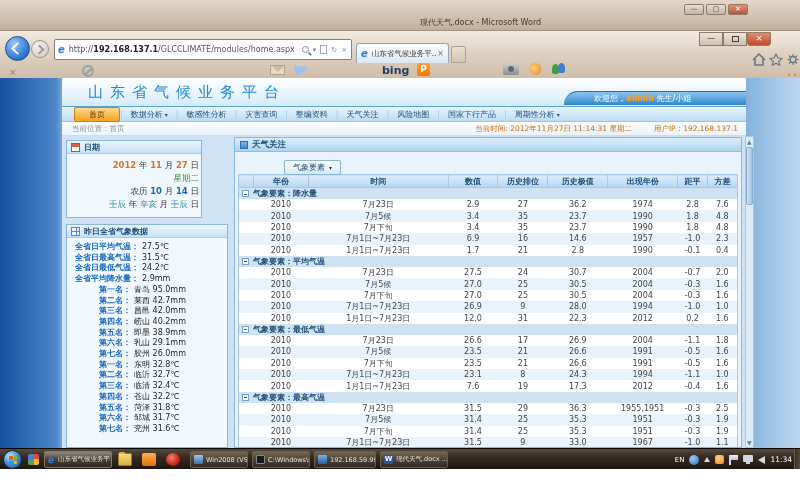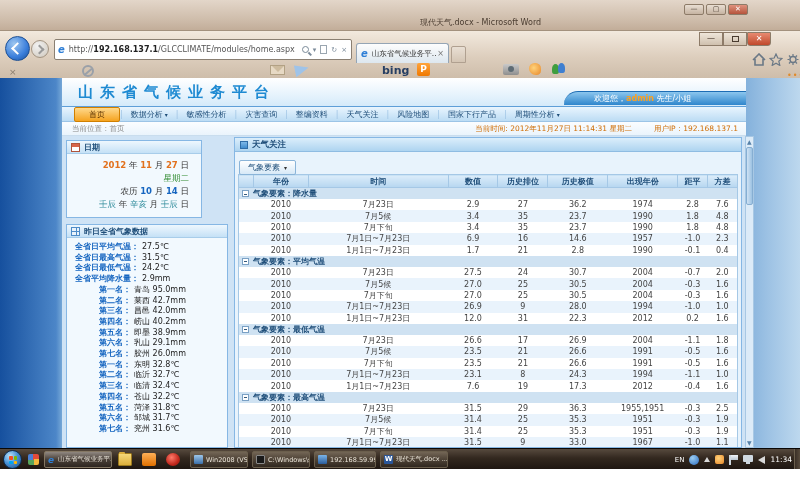--- a/index.html
+++ b/index.html
@@ -64,21 +64,21 @@
   .star-ic{left:769px;}
   .gear-ic{left:786px;}
   .dots{position:absolute;left:787px;top:40px;font-size:8px;color:#e08a2a;letter-spacing:1px;}
 
   
   .page{position:absolute;top:78px;left:0;right:0;height:370px;overflow:hidden;
     background:linear-gradient(90deg,#16追4e9c,#16509e 0%,#4c86c8 7%,#79aad8 7.8%,#79aad8 92%,#9dc2e4 96%,#bdd8ee 100%);
     background:linear-gradient(90deg,#16509e 0%,#4c86c8 7%,#79aad8 7.8%,#79aad8 92%,#9dc2e4 96%,#bdd8ee 100%);}
   .site{position:absolute;left:62px;top:0;width:684px;height:370px;background:#cfe3f5;}
   .banner{position:absolute;left:0;top:0;width:100%;height:28px;background:linear-gradient(180deg,#ffffff,#e2f1fc 70%,#d4eafa);}
-  .site-title{position:absolute;left:16px;top:5px;font-size:15px;font-weight:bold;color:#1e8ad2;letter-spacing:7px;white-space:nowrap;text-align:right;}
+  .site-title{position:absolute;left:26px;top:5px;font-size:15px;font-weight:normal;color:#1e8ad2;letter-spacing:7px;white-space:nowrap;text-align:right;}
   .welcome{position:absolute;right:0;top:13px;width:182px;height:14px;
     background:linear-gradient(180deg,#8cc6ee,#2f86cc);border-top-left-radius:14px;border-top:1px solid #1d6db4;
     font-size:8px;line-height:14px;color:#fff;padding-left:30px;white-space:nowrap;}
   .welcome .user{color:#ffa11d;font-weight:bold;}
   .navbar{position:absolute;left:0;top:28px;width:100%;height:16px;
     background:linear-gradient(180deg,#e9f5fe,#bcdcf4);border-top:1px solid #5e9fd8;border-bottom:1px solid #9cc4e6;
     display:flex;align-items:center;padding-left:12px;}
   .nav-item{font-size:8px;color:#1f4e79;padding:1px 8px;white-space:nowrap;cursor:default;}
   .nav-item.active{background:linear-gradient(180deg,#ffd98c,#f5a31f);border:1px solid #d07f00;border-radius:2px;color:#5c3200;font-weight:normal;padding:1px 14px;}
   .nav-arrow{font-size:6px;margin-left:2px;}
@@ -94,21 +94,21 @@
   
   .panel{background:#f2f9fe;border:1px solid #86b7e4;}
   .panel-head{height:13px;background:linear-gradient(180deg,#eef7fe,#c5e1f6);border-bottom:1px solid #a8cdea;
     display:flex;align-items:center;padding-left:4px;font-size:8px;font-weight:bold;color:#1f4e79;}
   .cal-ic{width:9px;height:9px;background:#fff;border:1px solid #b0543c;margin-right:4px;position:relative;}
   .cal-ic::before{content:"";position:absolute;left:0;top:0;right:0;height:3px;background:#d8654a;}
   .grid-ic{width:9px;height:9px;background:#eaf3fb;border:1px solid #4f8cc8;margin-right:4px;position:relative;}
   .grid-ic::before{content:"";position:absolute;left:0;top:3px;right:0;height:1px;background:#4f8cc8;}
   .grid-ic::after{content:"";position:absolute;left:4px;top:0;bottom:0;width:1px;background:#4f8cc8;}
   .sb-date{position:absolute;left:4px;top:4px;width:136px;height:78px;}
-  .date-body{padding:5px 12px 0 0;text-align:right;font-size:8.5px;line-height:13px;color:#333;}
+  .date-body{padding:5px 2px 0 0;text-align:right;font-size:8.5px;line-height:13px;color:#333;}
   .d-num{color:#e2711d;font-weight:bold;}
   .d-week{color:#2e8b2e;}
   .d-lunar{color:#1565c0;font-weight:bold;}
   .d-gz{color:#2e8b9a;}
   .sb-wx{position:absolute;left:4px;top:88px;width:162px;height:224px;overflow:hidden;}
   .wx-body{padding:4px 0 0 8px;font-size:8px;line-height:10.7px;white-space:nowrap;}
   .stat-label{color:#1565c0;font-weight:bold;}
   .stat-value{color:#222;margin-left:3px;}
   .rank-title{color:#1565c0;font-weight:bold;}
   .rank-line{padding-left:24px;}
@@ -116,21 +116,21 @@
   .rank-text{color:#222;margin-left:3px;}
 
   
   .main-panel{position:absolute;left:172px;top:1px;width:508px;height:311px;background:#e8f3fc;border:1px solid #86b7e4;overflow:hidden;}
   .main-head{height:14px;background:linear-gradient(180deg,#dbeefb,#aed4f0);border-bottom:1px solid #8fbce2;
     display:flex;align-items:center;padding-left:5px;font-size:8.5px;font-weight:bold;color:#1f4e79;}
   .mp-ic{width:8px;height:8px;background:linear-gradient(#7db8e8,#3f8cce);border:1px solid #2f6da8;margin-right:4px;}
   .toolbar{height:22px;padding:3px 4px;}
   .elem-btn{display:inline-flex;align-items:center;height:15px;padding:0 8px;
     background:linear-gradient(180deg,#ffffff,#d7e9f7);border:1px solid #8ab4d8;border-radius:2px;
-    font-size:8px;color:#1f4e79;}
+    font-size:8px;color:#1f4e79;margin-left:45px;}
   .elem-btn .caret{font-size:6px;margin-left:4px;color:#333;}
   .wx-table{width:500px;margin-left:3px;border-collapse:collapse;table-layout:fixed;background:#fff;border:1px solid #a5c8e6;}
   .wx-table th{height:13px;background:linear-gradient(180deg,#dcedfa,#b6d6f0);border:1px solid #a5c8e6;
     font-size:8px;font-weight:bold;color:#1f4e79;padding:0;}
   .wx-table td{height:11.4px;font-size:8px;color:#444;text-align:center;padding:0;white-space:nowrap;overflow:hidden;}
   .wx-table tr.alt td{background:#e9f3fc;}
   .wx-table tr.grp td{height:10px;background:#cfe2f2;text-align:left;color:#1f4e79;font-weight:bold;font-size:8px;padding-left:3px;}
   .expander{display:inline-block;width:7px;height:7px;background:#fff;border:1px solid #7aa0c4;position:relative;vertical-align:-1px;margin-right:4px;}
   .expander::after{content:"";position:absolute;left:1px;top:2.5px;width:3px;height:1px;background:#355a7d;}
 

